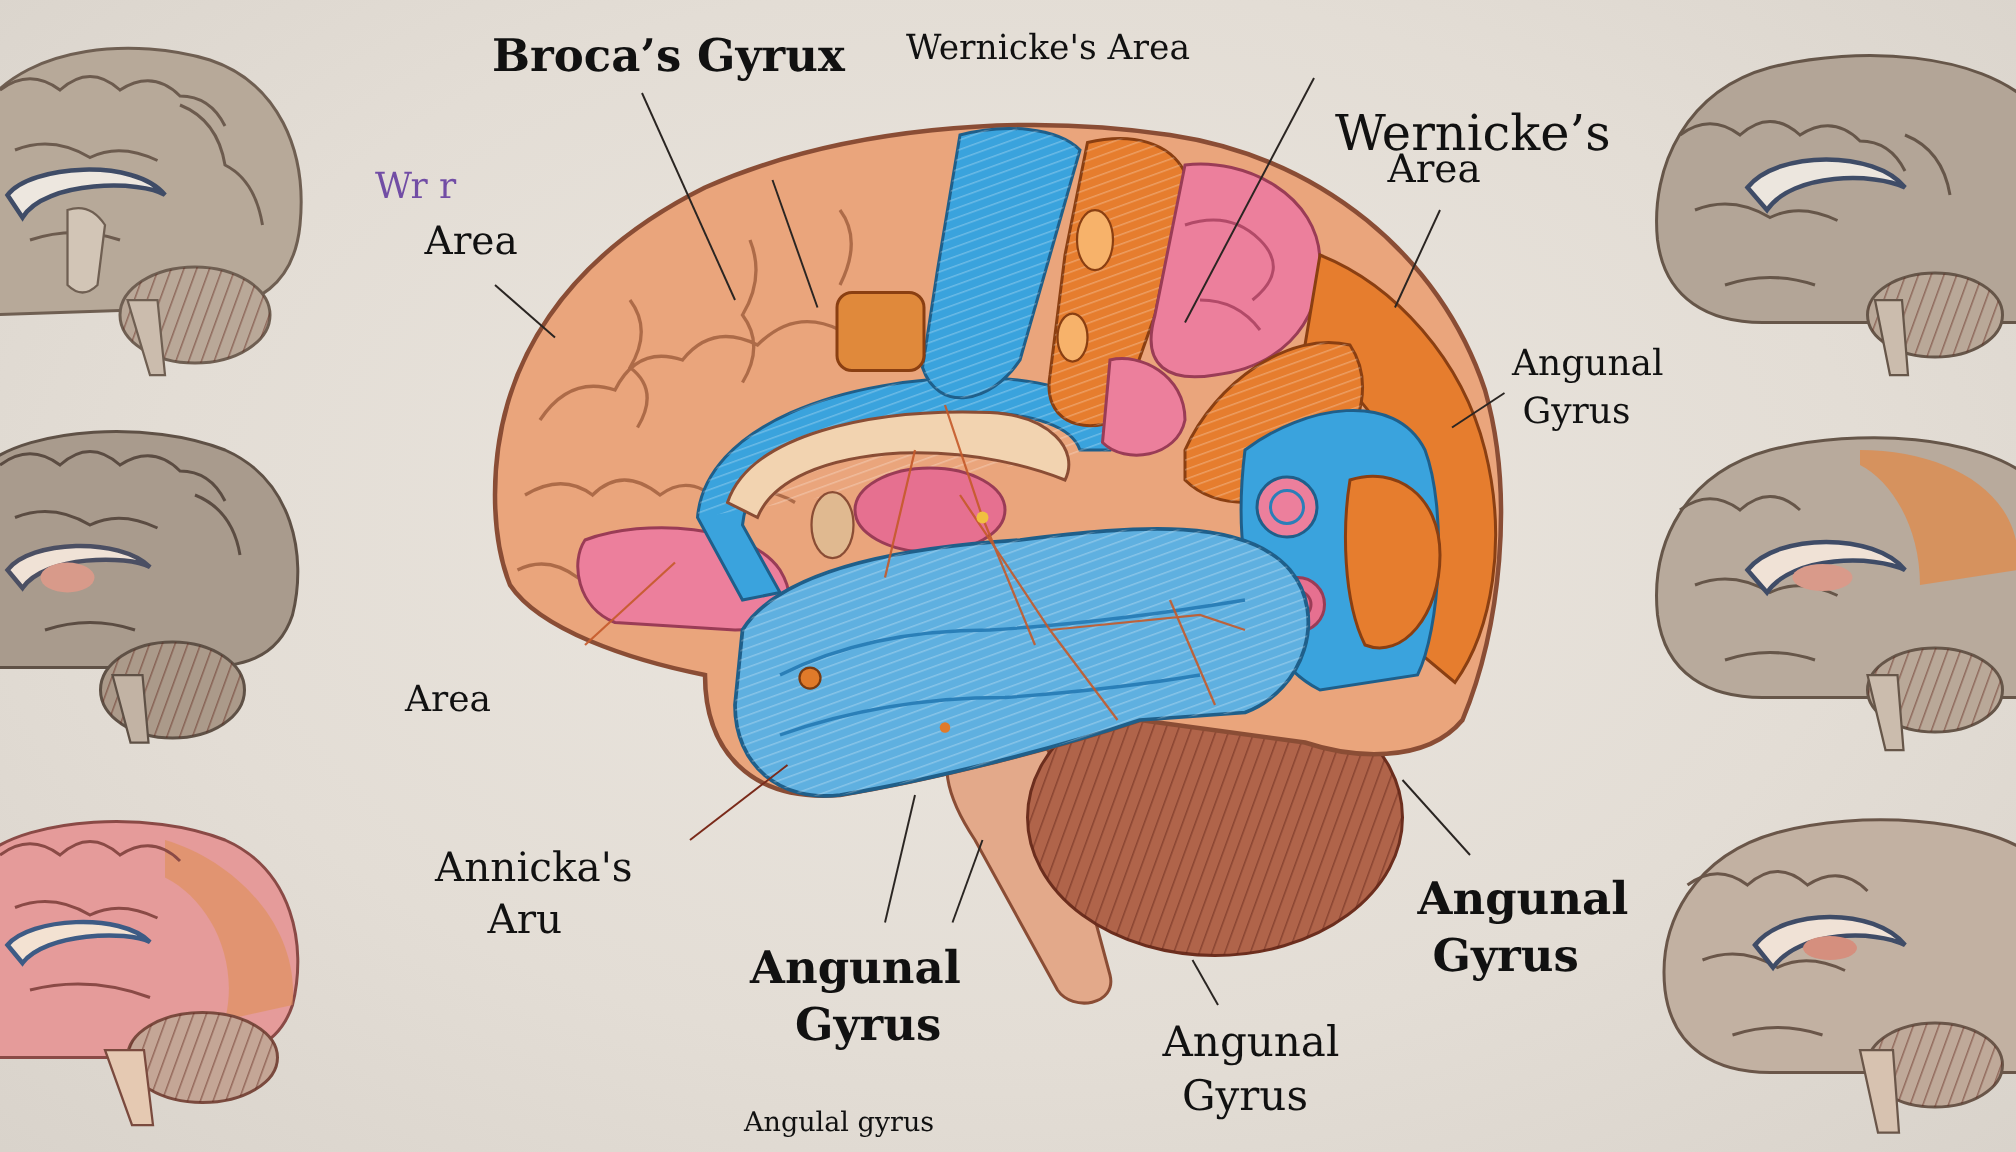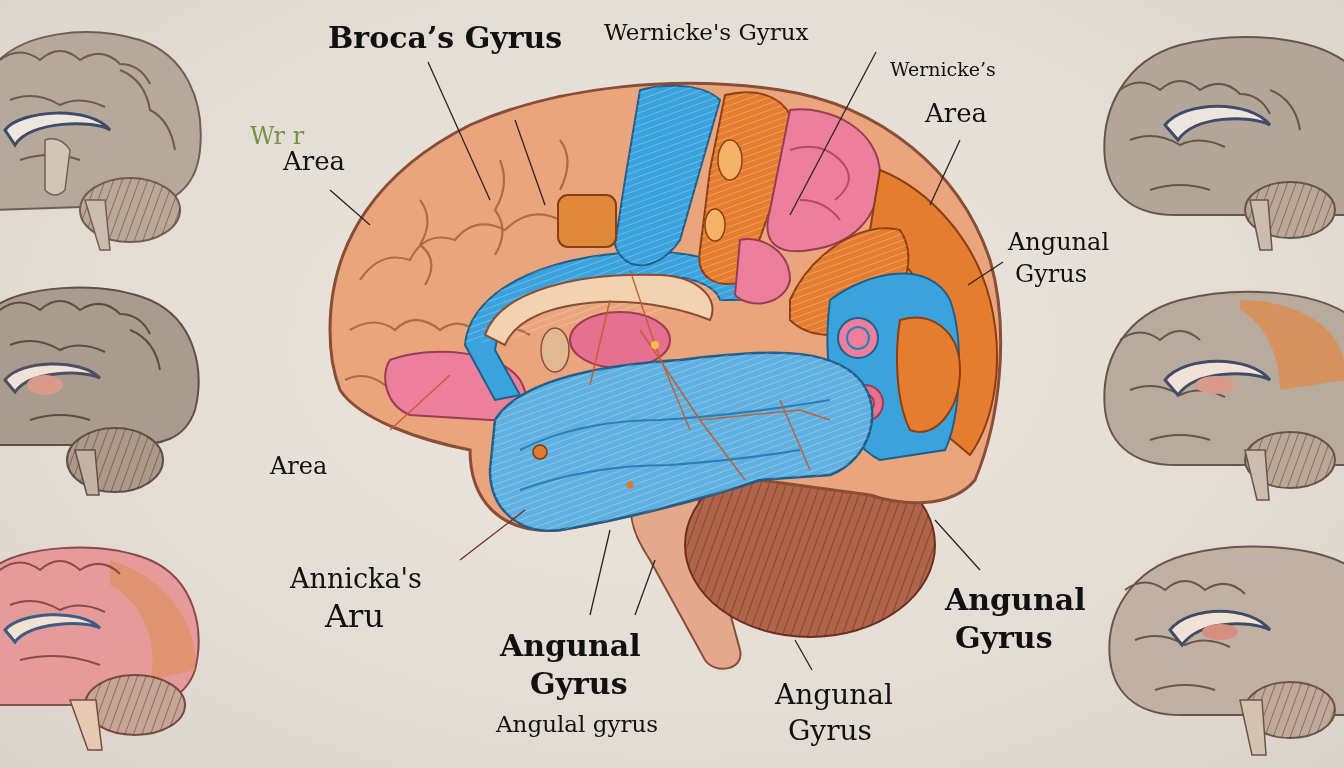--- a/index.html
+++ b/index.html
@@ -3,21 +3,21 @@
 <meta charset="utf-8">
 <style>
   html,body{margin:0;padding:0;}
   body{width:1344px;height:768px;overflow:hidden;position:relative;
     background:radial-gradient(ellipse at 50% 45%, #ebe6df 0%, #e3ddd5 60%, #d9d3cb 100%);
     font-family:"DejaVu Serif","Liberation Serif",serif;color:#111;}
   .stage{position:absolute;left:0;top:0;width:1344px;height:768px;}
   svg.art{position:absolute;left:0;top:0;}
   .lbl{position:absolute;line-height:1.05;white-space:nowrap;color:#111;text-align:center;}
   .bold{font-weight:bold;}
-  .ghost{color:#4d7c0f;opacity:.75;margin-top:12px;}
+  .ghost{color:#4c1d95;opacity:.75;}
 </style>
 </head>
 <body>
 
 <div class="stage">
 
 <svg class="art" width="1344" height="768" viewBox="0 0 1344 768">
   <defs>
     <pattern id="stripes" width="6" height="6" patternUnits="userSpaceOnUse" patternTransform="rotate(70)">
       <rect width="6" height="6" fill="none"></rect>
@@ -162,32 +162,32 @@
     <line x1="1003" y1="262" x2="968" y2="285"></line>
     <line x1="330" y1="190" x2="370" y2="225"></line>
     <line x1="460" y1="560" x2="525" y2="510" stroke="#7a2a1a"></line>
     <line x1="610" y1="530" x2="590" y2="615"></line>
     <line x1="655" y1="560" x2="635" y2="615"></line>
     <line x1="795" y1="640" x2="812" y2="670"></line>
     <line x1="935" y1="520" x2="980" y2="570"></line>
   </g>
 </svg>
 
-<div class="lbl bold" style="left:328px;top:22px;font-size:30px;">Broca’s Gyrus</div>
-<div class="lbl" style="left:604px;top:20px;font-size:23px;">Wernicke's Gyrux</div>
-<div class="lbl" style="left:890px;top:60px;font-size:19px;">Wernicke’s</div>
+<div class="lbl bold" style="left:328px;top:22px;font-size:30px;">Broca’s Gyrux</div>
+<div class="lbl" style="left:604px;top:20px;font-size:23px;">Wernicke's Area</div>
+<div class="lbl" style="left:890px;top:72px;font-size:33px;">Wernicke’s</div>
 <div class="lbl" style="left:925px;top:100px;font-size:26px;">Area</div>
 <div class="lbl ghost" style="left:250px;top:112px;font-size:24px;">Wr r</div>
 <div class="lbl" style="left:283px;top:148px;font-size:26px;">Area</div>
 <div class="lbl" style="left:1008px;top:230px;font-size:24px;">Angunal</div>
 <div class="lbl" style="left:1015px;top:262px;font-size:24px;">Gyrus</div>
 <div class="lbl" style="left:270px;top:454px;font-size:24px;">Area</div>
 <div class="lbl" style="left:290px;top:565px;font-size:27px;text-align:right;">Annicka's</div>
-<div class="lbl" style="left:325px;top:600px;font-size:32px;">Aru</div>
+<div class="lbl" style="left:325px;top:600px;font-size:27px;">Aru</div>
 <div class="lbl bold" style="left:500px;top:630px;font-size:30px;">Angunal</div>
 <div class="lbl bold" style="left:530px;top:668px;font-size:30px;">Gyrus</div>
-<div class="lbl" style="left:496px;top:712px;font-size:23px;">Angulal gyrus</div>
+<div class="lbl" style="left:496px;top:740px;font-size:18px;">Angulal gyrus</div>
 <div class="lbl" style="left:775px;top:680px;font-size:28px;">Angunal</div>
 <div class="lbl" style="left:788px;top:716px;font-size:28px;">Gyrus</div>
 <div class="lbl bold" style="left:945px;top:584px;font-size:30px;">Angunal</div>
 <div class="lbl bold" style="left:955px;top:622px;font-size:30px;">Gyrus</div>
 
 </div>
 
 </body></html>

